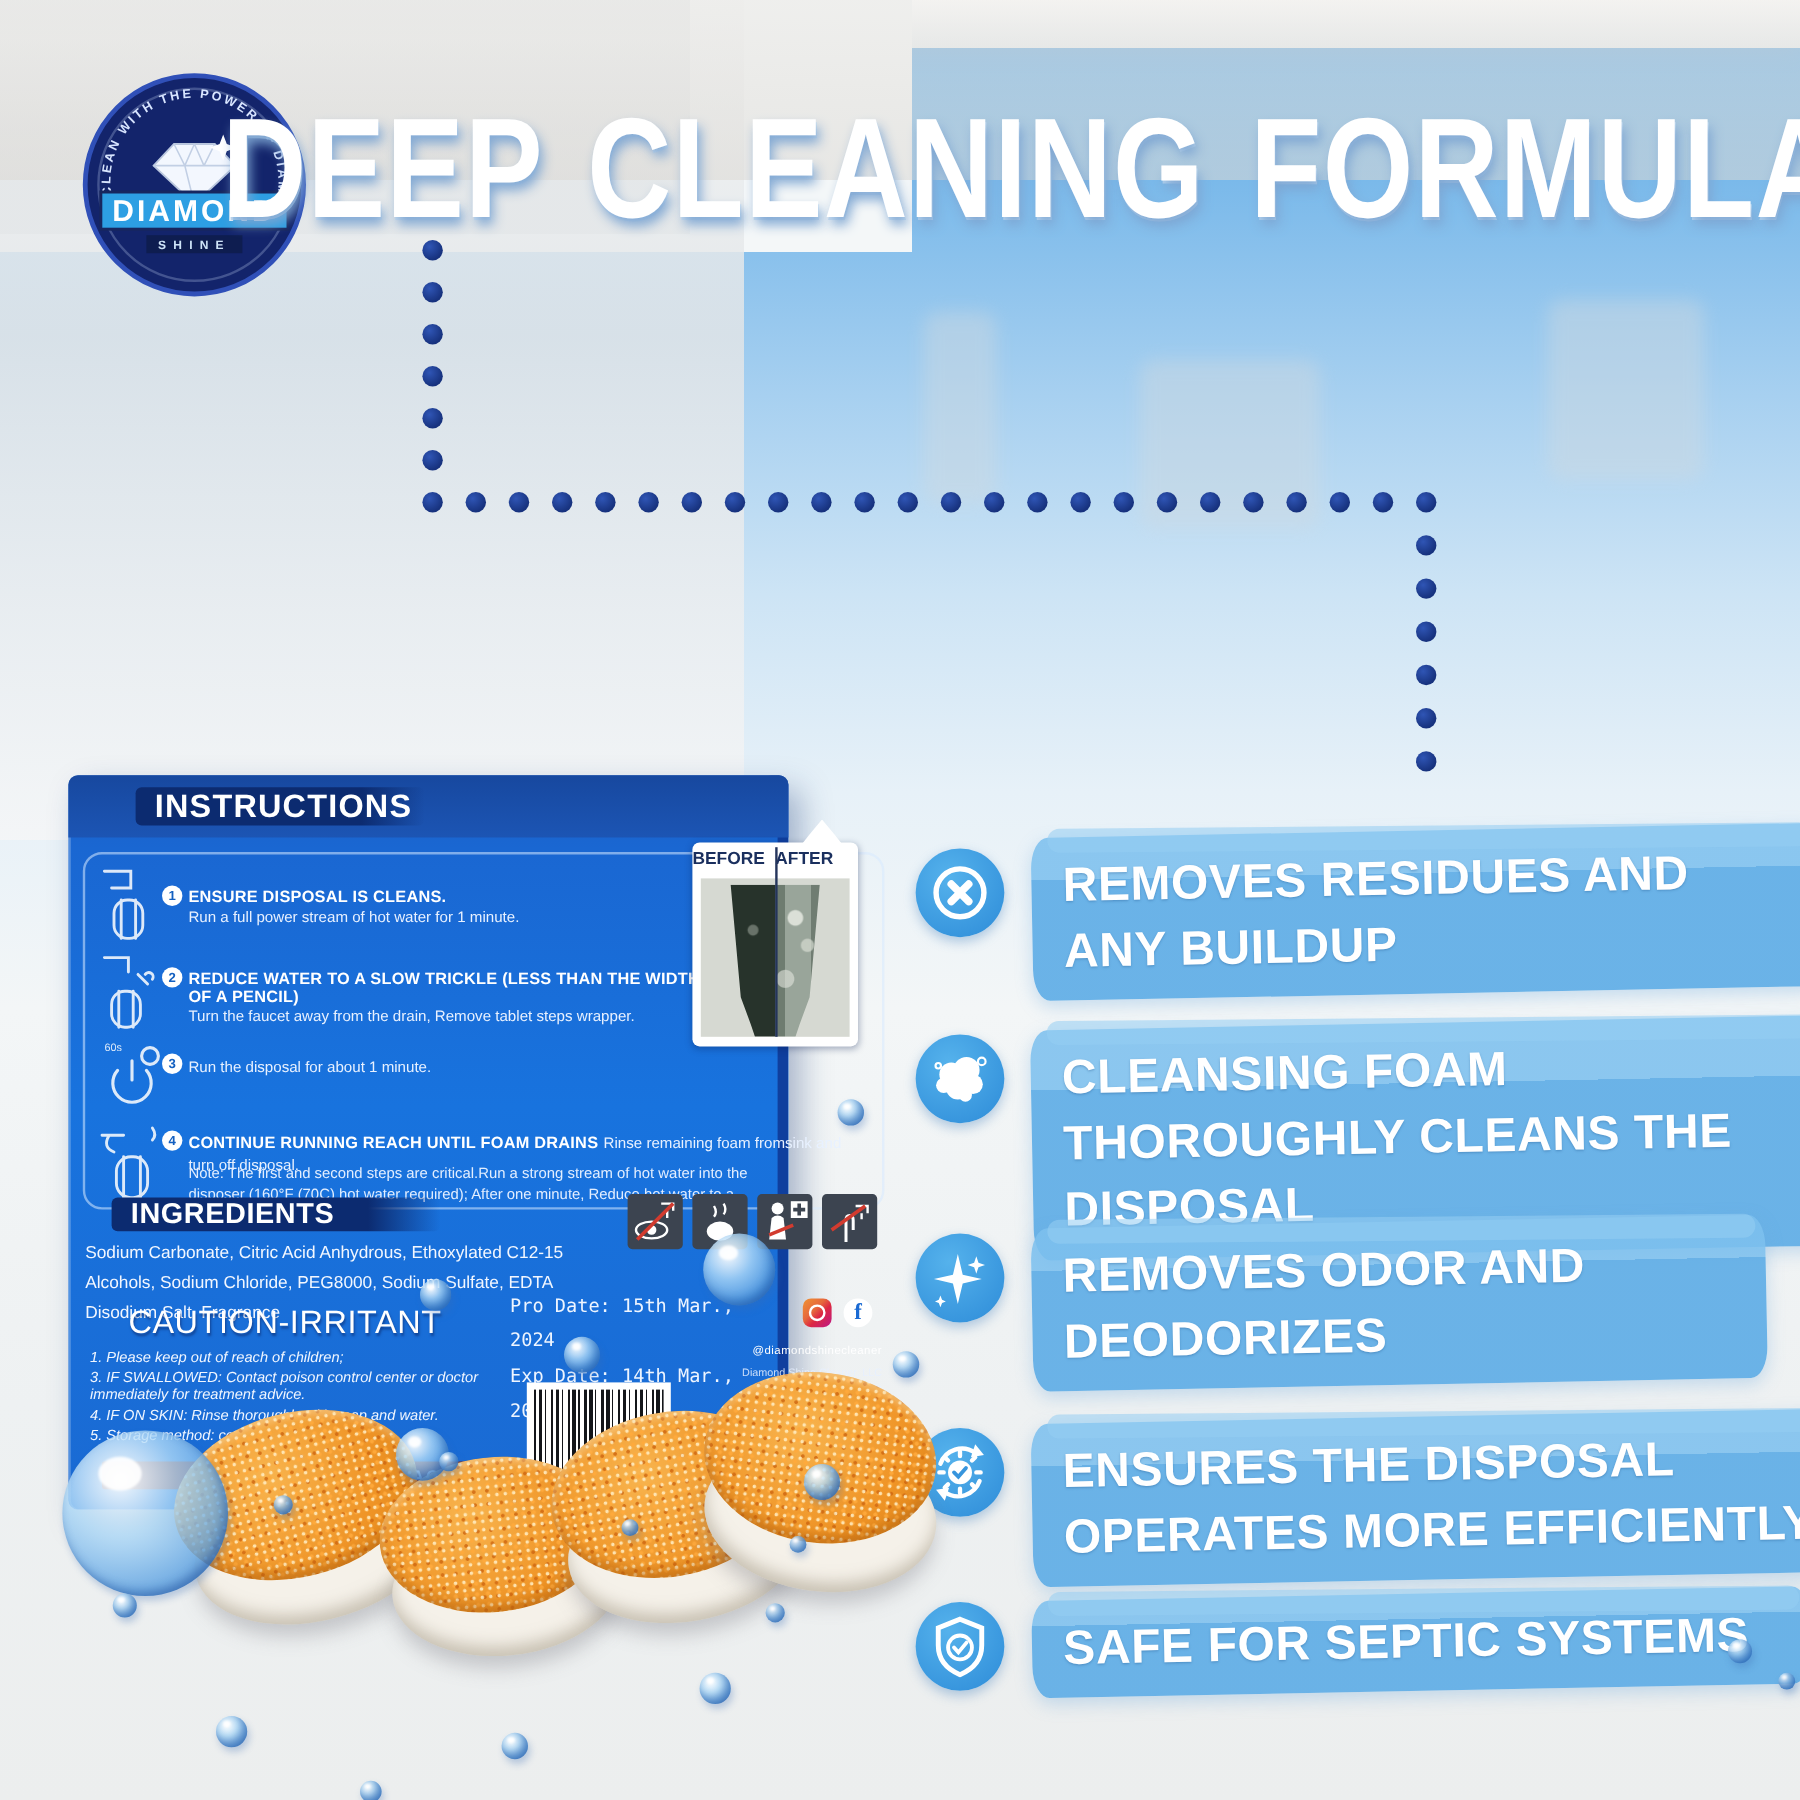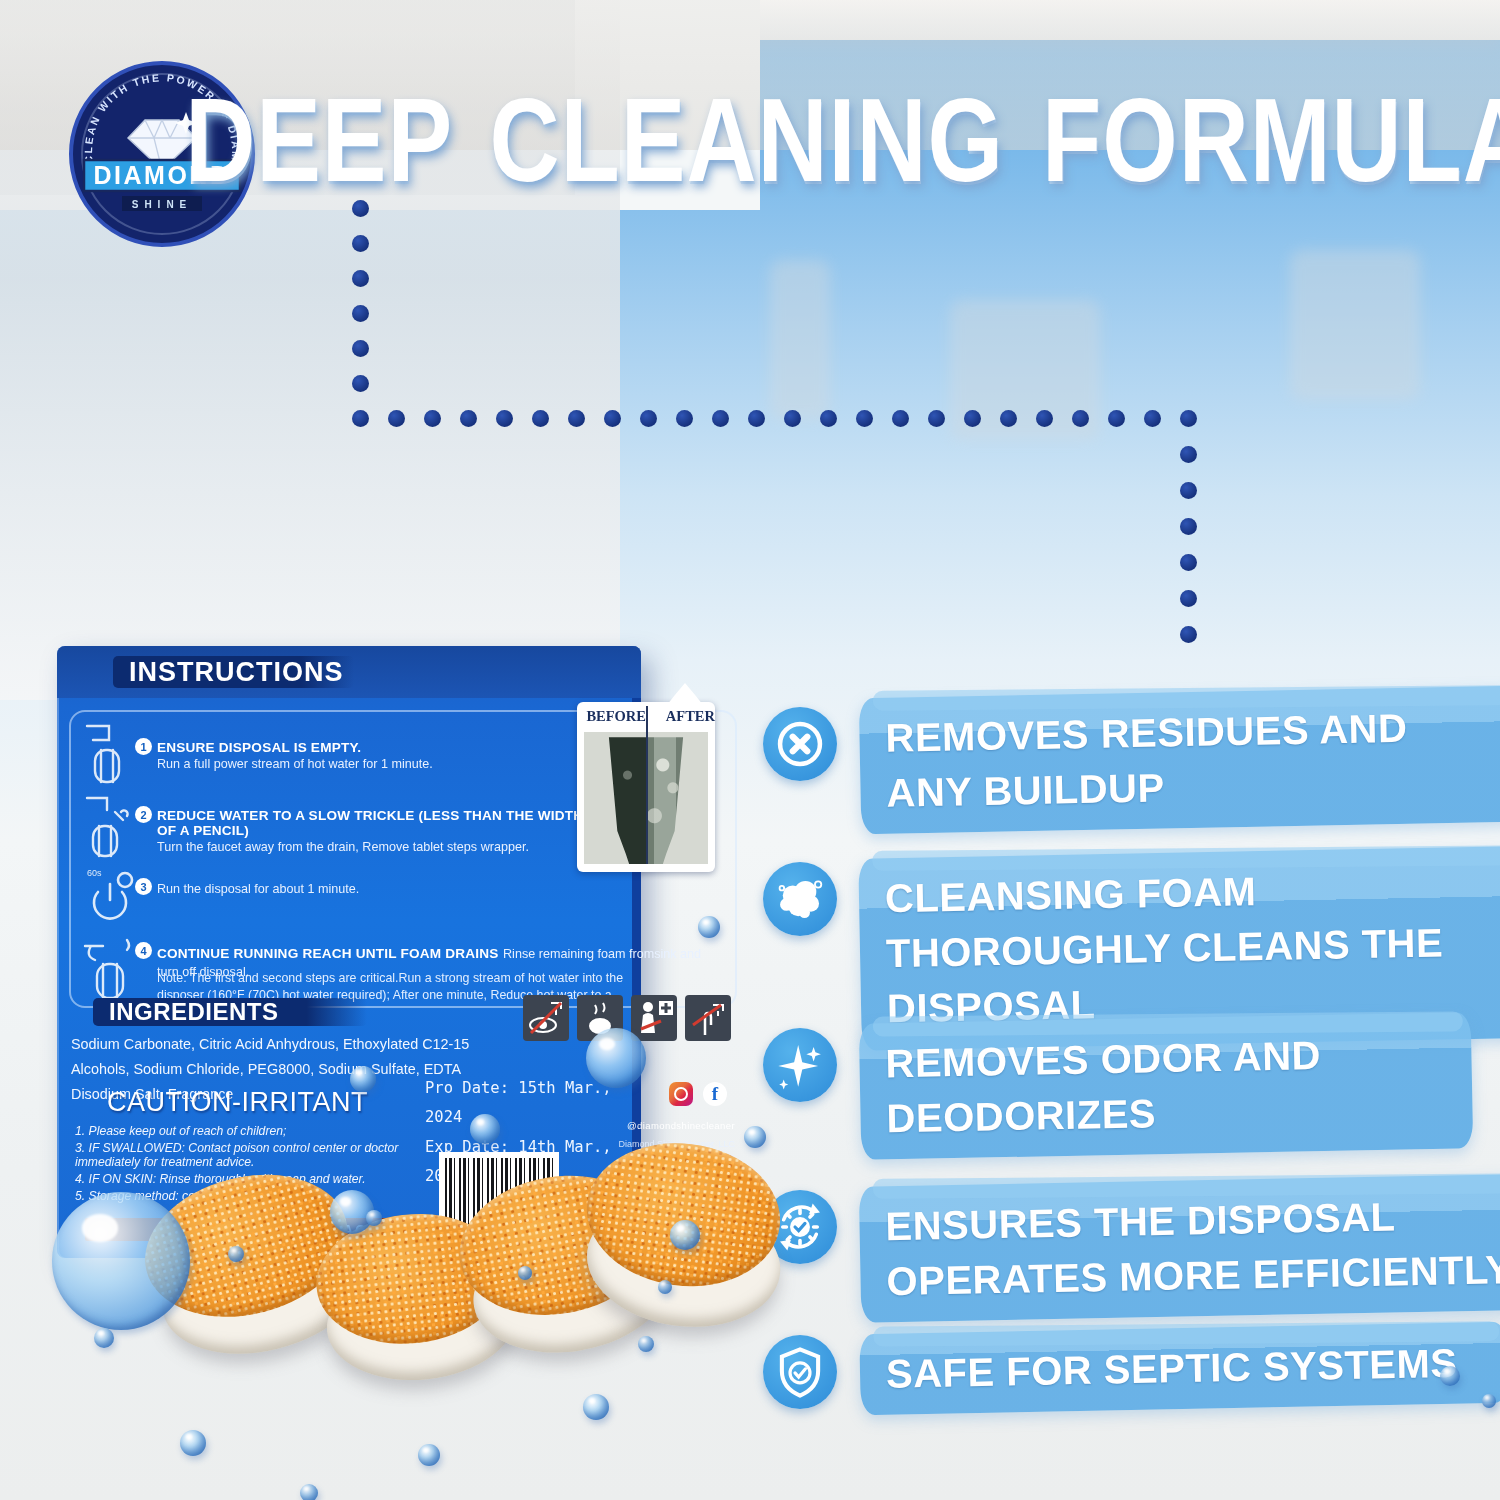--- a/index.html
+++ b/index.html
@@ -35,21 +35,21 @@
     text-shadow:3px 5px 9px rgba(125,165,210,.95),1px 2px 0 rgba(200,222,242,.8);}
 
   
   .dot{position:absolute;width:17px;height:17px;border-radius:50%;z-index:2;
     background:radial-gradient(circle at 35% 32%,#2f55b5,#17327e 70%);}
 
   
   .box{left:57px;top:646px;width:584px;height:612px;z-index:3;border-radius:8px;
     background:linear-gradient(180deg,#1b5ec6 0%,#1a67d2 10%,#1873de 45%,#1a6ad3 100%);
     box-shadow:inset 0 3px 0 rgba(255,255,255,.35),inset -9px 0 0 #0f3f9e,
-               inset 2px 0 0 rgba(255,255,255,.25),10px 12px 26px rgba(30,60,120,.35);}
+               inset 2px 0 0 rgba(255,255,255,.25),10px 12px 26px rgba(30,60,120,.35);padding-left:16px;}
   .box-header{position:absolute;left:0;top:0;width:100%;height:52px;border-radius:8px 8px 0 0;
     background:linear-gradient(180deg,#17489f,#1c55b4);}
   .pill{position:absolute;border-radius:5px;color:#fff;font-weight:bold;
     background:linear-gradient(90deg,#0c2b70 78%,rgba(12,43,112,0));
     display:flex;align-items:center;padding-left:16px;}
   .pill-instructions{left:56px;top:10px;width:225px;height:32px;font-size:27px;letter-spacing:1px;}
   .intro{position:absolute;left:272px;top:7px;width:382px;font-size:12.6px;line-height:1.32;
     color:#eaf2ff;}
   .steps-panel{position:absolute;left:12px;top:64px;width:664px;height:294px;
     border:2px solid rgba(215,233,255,.55);border-radius:16px;}
@@ -62,21 +62,21 @@
   .note{position:absolute;left:86px;width:470px;font-size:12.4px;line-height:1.35;color:#e2eeff;}
   .pipe-icon{position:absolute;left:10px;width:58px;height:74px;opacity:.85;}
 
   
   .ba{position:absolute;left:520px;top:56px;width:138px;height:170px;background:#fff;
     border-radius:6px;box-shadow:0 2px 6px rgba(10,30,80,.35);}
   .ba::before{content:"";position:absolute;top:-19px;right:12px;width:36px;height:22px;background:#fff;
     clip-path:polygon(50% 0,78% 55%,100% 100%,0 100%,22% 55%);}
   .ba-head{position:absolute;left:0;top:6px;width:100%;display:flex;
     font-size:14.5px;font-weight:bold;color:#1a2f5e;}
-  .ba-head span{flex:1;text-align:right;font-family:Liberation Serif, serif;}
+  .ba-head span{flex:1;text-align:left;}
   .ba-divider{position:absolute;left:50%;top:4px;width:2px;height:158px;background:#25355c;}
   .ba-photo{position:absolute;left:7px;top:30px;width:124px;height:132px;background:#d6d9d2;overflow:hidden;}
   .ba-cup{position:absolute;left:16%;right:16%;top:4%;bottom:0;
     background:linear-gradient(90deg,#27332b 0 50%,#6e7c70 50% 60%,#99a59a 60% 86%,#707d72 86%);
     clip-path:polygon(6% 0,94% 0,84% 74%,74% 92%,70% 100%,30% 100%,26% 92%,16% 74%);
     background-blend-mode:normal;}
   .ba-cup::after{content:"";position:absolute;inset:0;
     background:radial-gradient(circle at 70% 22%,rgba(235,238,230,.8) 6px,transparent 7px),
       radial-gradient(circle at 82% 40%,rgba(215,220,210,.7) 5px,transparent 6px),
       radial-gradient(circle at 28% 30%,rgba(120,130,120,.8) 4px,transparent 5px),
@@ -262,21 +262,21 @@
     <svg class="pipe-icon" style="top:218px;" viewBox="0 0 58 74">
       <g stroke="#ffffff" fill="none" stroke-width="2.4" stroke-linecap="round">
         <path d="M4 16 h18 M10 16 q-6 10 4 14"></path>
           <rect x="16" y="34" width="26" height="34" rx="12"></rect>
         <path d="M22 34 v34 M36 34 v34 M46 10 q4 6 0 10"></path>
       </g>
     </svg>
 
     <div class="step" style="top:28px;">
       <div class="step-num">1</div>
-      <div class="step-title">ENSURE DISPOSAL IS EMPTY.</div>
+      <div class="step-title">ENSURE DISPOSAL IS CLEANS.</div>
       <div class="step-detail">Run a full power stream of hot water for 1 minute.</div>
     </div>
     <div class="step" style="top:96px;">
       <div class="step-num">2</div>
       <div class="step-title">REDUCE WATER TO A SLOW TRICKLE (LESS THAN THE WIDTH OF A PENCIL)</div>
       <div class="step-detail">Turn the faucet away from the drain, Remove tablet steps wrapper.</div>
     </div>
     <div class="step" style="top:168px;width:500px;">
       <div class="step-num">3</div>
       <div class="step-detail">Run the disposal for about 1 minute.</div>

